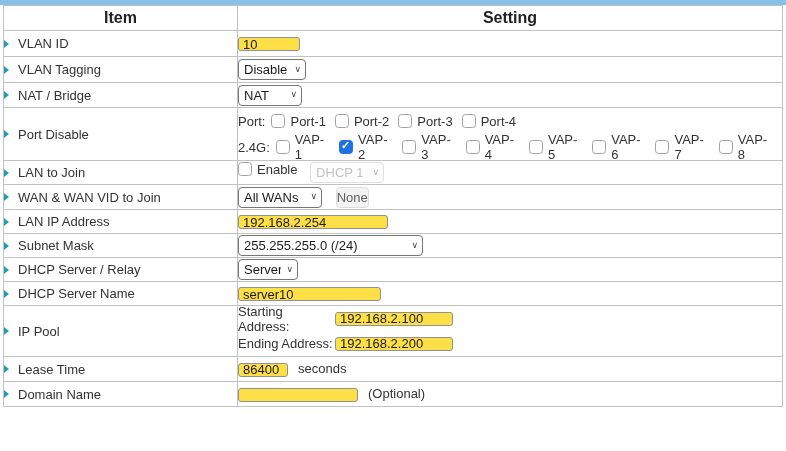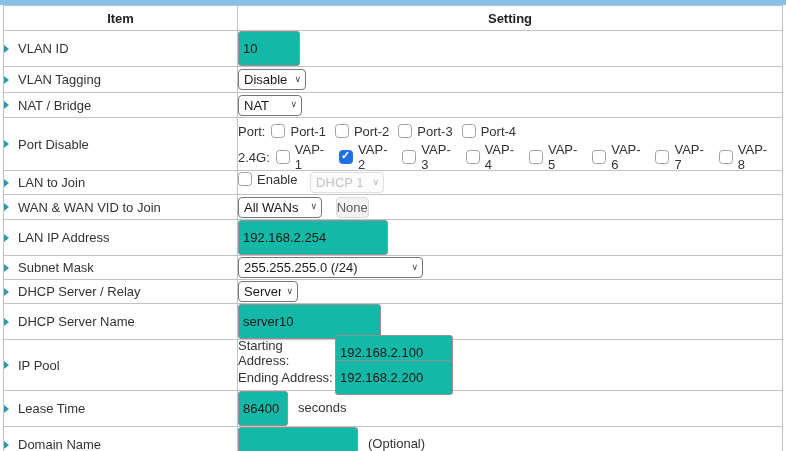--- a/index.html
+++ b/index.html
@@ -14,39 +14,39 @@
   body{
     width:786px;height:451px;overflow:hidden;background:#fff;
     font-family:"Liberation Sans",sans-serif;font-size:13px;color:#333;
   }
   .accent-bar{height:5px;background:var(--accent-bar);}
   table.cfg{
     border-collapse:collapse;table-layout:fixed;
     margin-left:3px;width:780px;border:1px solid var(--outer);
   }
   .cfg th,.cfg td{border:1px solid var(--border);padding:0;vertical-align:middle;}
-  .cfg th{height:25px;font-size:13px;font-weight:bold;color:#222;text-align:center;}
+  .cfg th{height:25px;font-size:16px;font-weight:bold;color:#222;text-align:center;}
   .label-cell{padding-left:11px;}
   .label-wrap{display:flex;align-items:center;}
   .arrow-icon{
     width:0;height:0;flex:0 0 auto;
     border-left:5px solid var(--arrow);
     border-top:4px solid transparent;border-bottom:4px solid transparent;
     margin-right:9px;
   }
   .setting-cell{padding-left:7px;}
   
   tr.h28 td{height:27px;} tr.h27 td{height:26px;} tr.h26 td{height:25px;}
   tr.h25 td{height:24px;} tr.h54 td{height:53px;} tr.h51 td{height:50px;}
 
   
   input[type=text]{
     font:13px "Liberation Sans",sans-serif;color:#1a1a1a;
-    border:1px solid #919191;border-radius:3px;background:#14b8a6;
-    height:35px;padding:1px 4px;vertical-align:middle;
+    border:1px solid #919191;border-radius:3px;background:#fde047;
+    height:14px;padding:1px 4px;vertical-align:middle;
   }
   input.ro{
     background:#f6f6f6;border:1px solid #c9c9c9;border-radius:4px;
     color:#7e7e7e;height:21px;
   }
   .w148{width:150px;} .w62{width:62px;} .w143{width:143px;}
   .w118{width:118px;} .w48{width:50px;} .w120{width:120px;}
 
   
   .sel-wrap{position:relative;display:inline-block;vertical-align:middle;}

